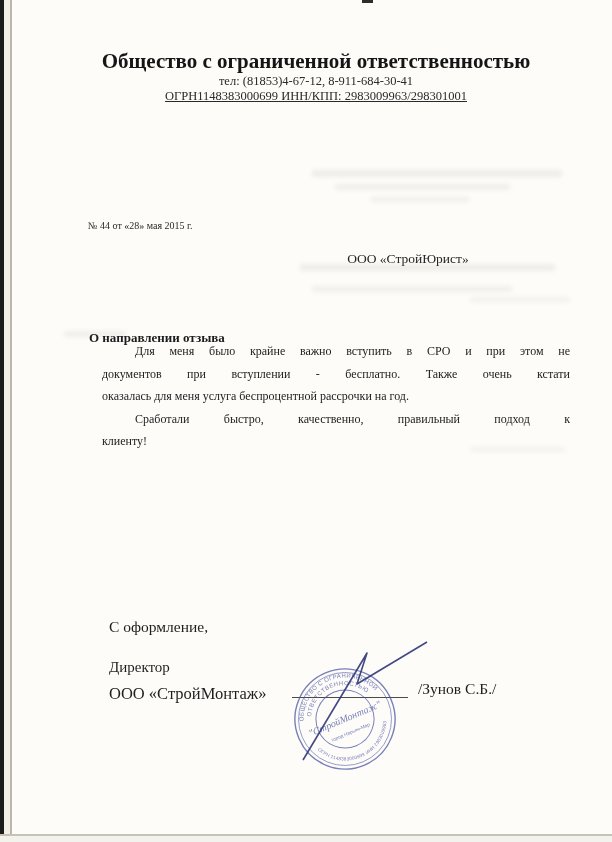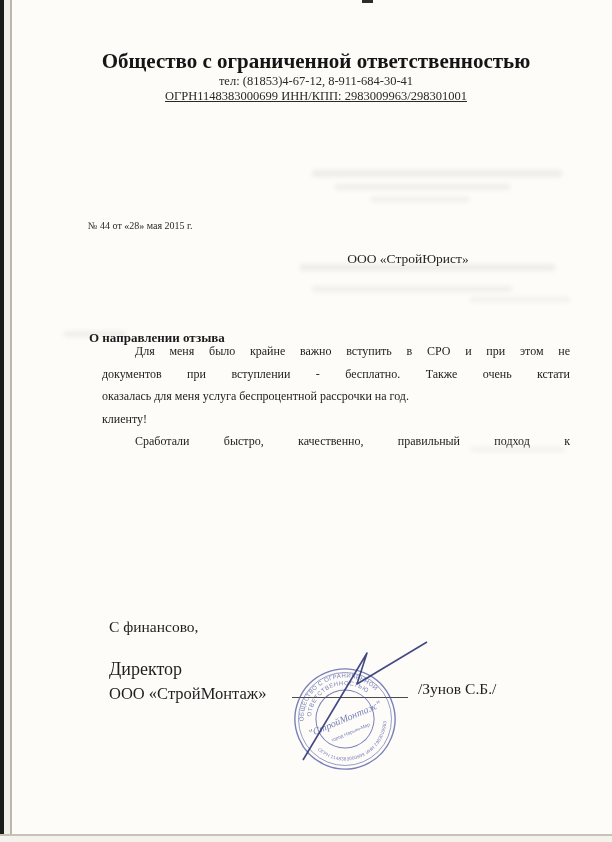--- a/index.html
+++ b/index.html
@@ -33,21 +33,21 @@
   .subject{left:89px;top:296px;font-size:13px;font-weight:bold;color:#1c1c1c;margin-top:34px;}
 
   
   .body-block{left:102px;top:340px;width:468px;font-size:12px;color:#222;}
   .bline{height:22.5px;line-height:22.5px;text-align:justify;text-align-last:justify;white-space:nowrap;}
   .bline.first{text-indent:33px;}
   .bline.last{text-align-last:left;white-space:normal;}
 
   
   .salutation{left:109px;top:618px;font-size:15.5px;}
-  .position{left:109px;top:659px;font-size:18px;}
+  .position{left:109px;top:659px;font-size:15px;}
   .company{left:109px;top:684px;font-size:16.5px;}
   .sig-name{left:418px;top:680px;font-size:15.5px;}
   .sig-line{left:292px;top:697px;width:116px;height:1px;background:#4b4b48;}
 
   .stamp-svg{left:290px;top:664px;width:110px;height:110px;opacity:.74;}
   .sign-svg{left:285px;top:632px;width:150px;height:140px;}
 </style>
 </head>
 <body>
 
@@ -74,25 +74,25 @@
 </div>
 
 <div class="abs ref-line">№ 44 от «28» мая 2015 г.</div>
 <div class="abs recipient">ООО «СтройЮрист»</div>
 <div class="abs subject">О направлении отзыва</div>
 
 <div class="abs body-block">
   <div class="bline first">Для меня было крайне важно вступить в СРО и при этом не</div>
   <div class="bline">документов при вступлении - бесплатно. Также очень кстати</div>
   <div class="bline last">оказалась для меня услуга беспроцентной рассрочки на год.</div>
+  <div class="bline first">Сработали быстро, качественно, правильный подход к</div>
   <div class="bline last">клиенту!</div>
-  <div class="bline first">Сработали быстро, качественно, правильный подход к</div>
 </div>
 
-<div class="abs salutation">С финансово,</div>
+<div class="abs salutation">С оформление,</div>
 <div class="abs position">Директор</div>
 <div class="abs company">ООО «СтройМонтаж»</div>
 <div class="abs sig-line"></div>
 <div class="abs sig-name">/Зунов С.Б./</div>
 
 <svg class="abs stamp-svg" viewBox="0 0 110 110">
   <g transform="rotate(-23 55 55)" fill="none" stroke="#4a55a2">
     <circle cx="55" cy="55" r="50" stroke-width="1.4"></circle>
     <circle cx="55" cy="55" r="46.5" stroke-width="0.7"></circle>
     <circle cx="55" cy="55" r="29" stroke-width="1"></circle>

